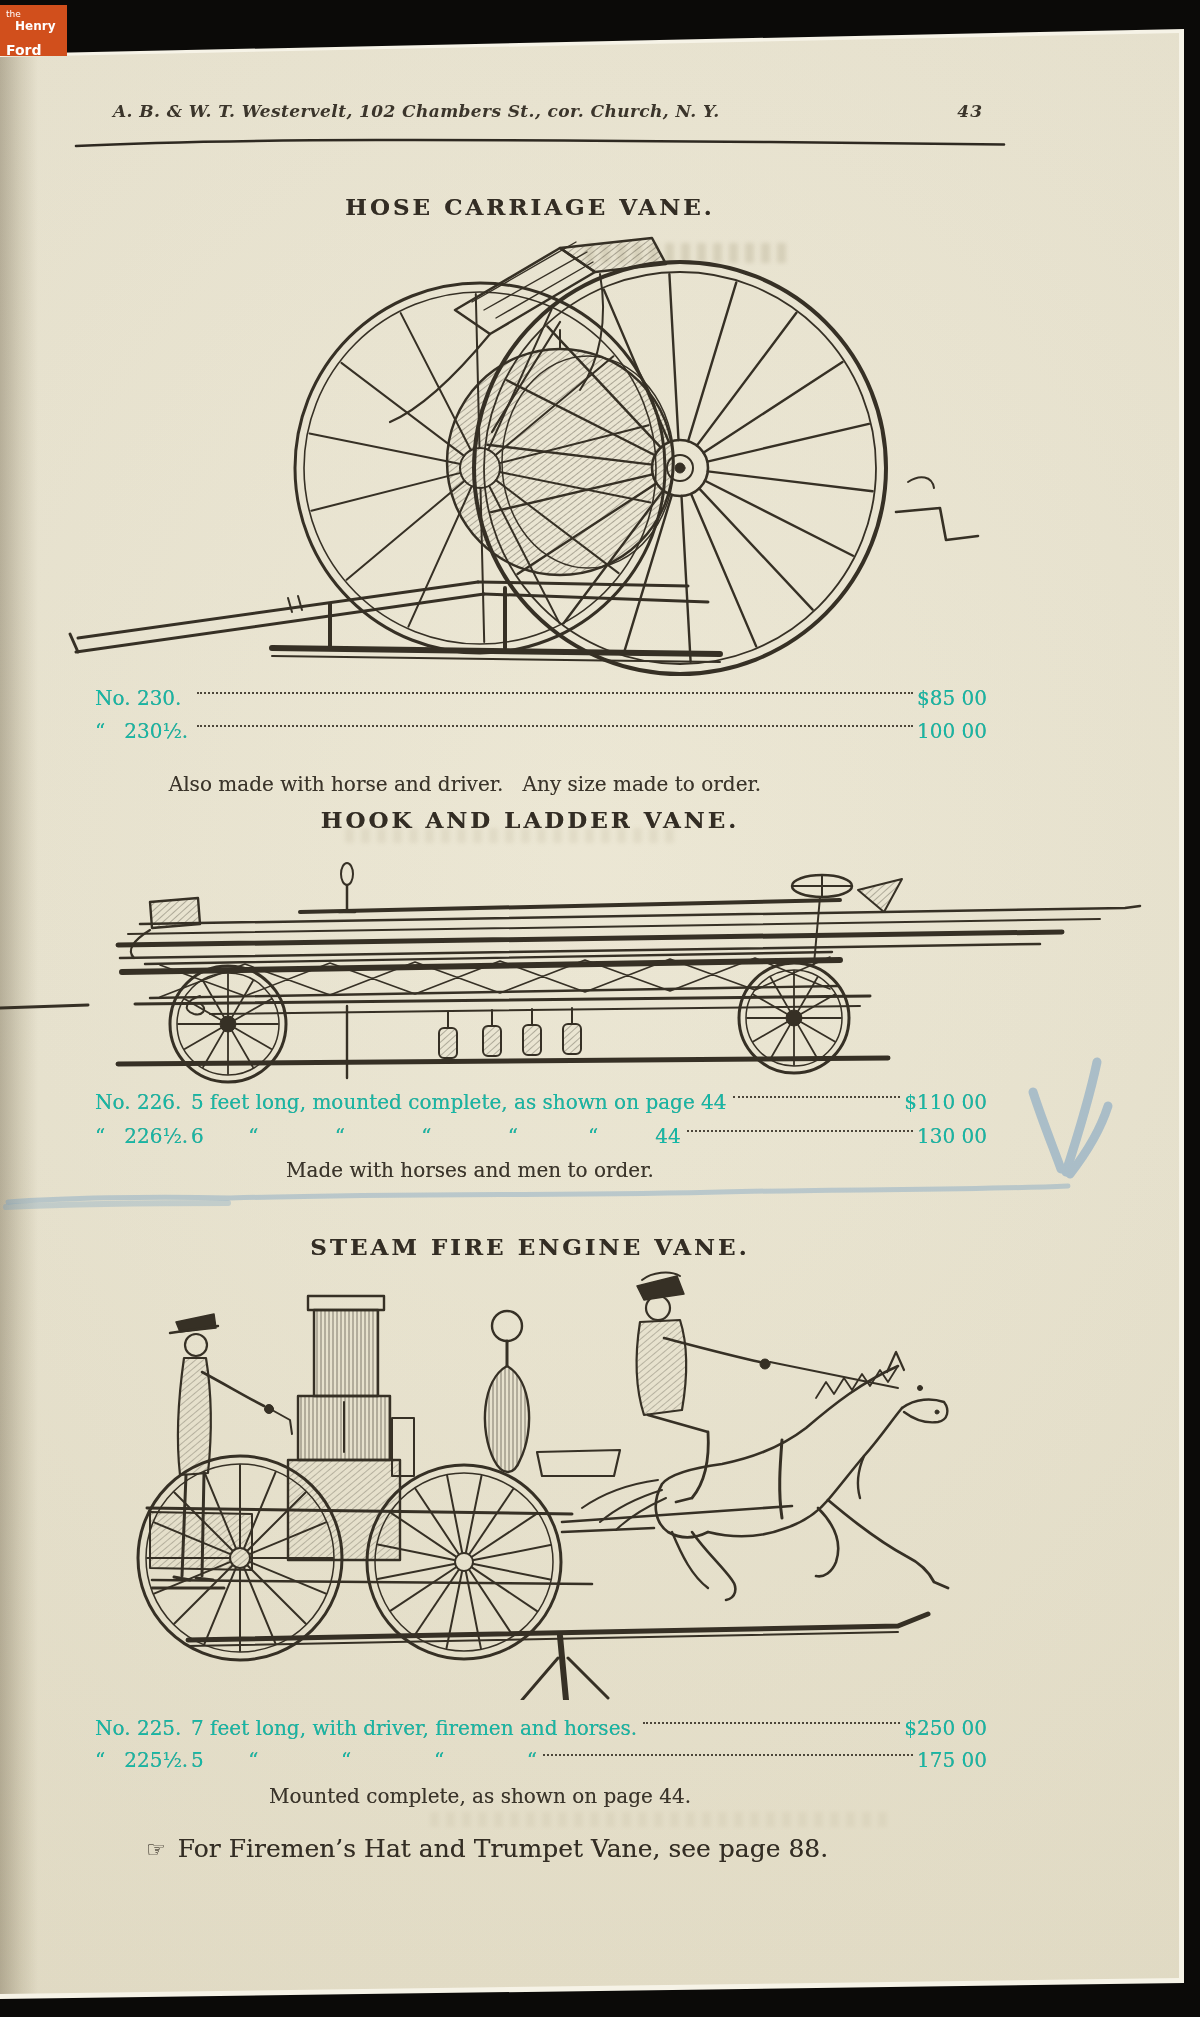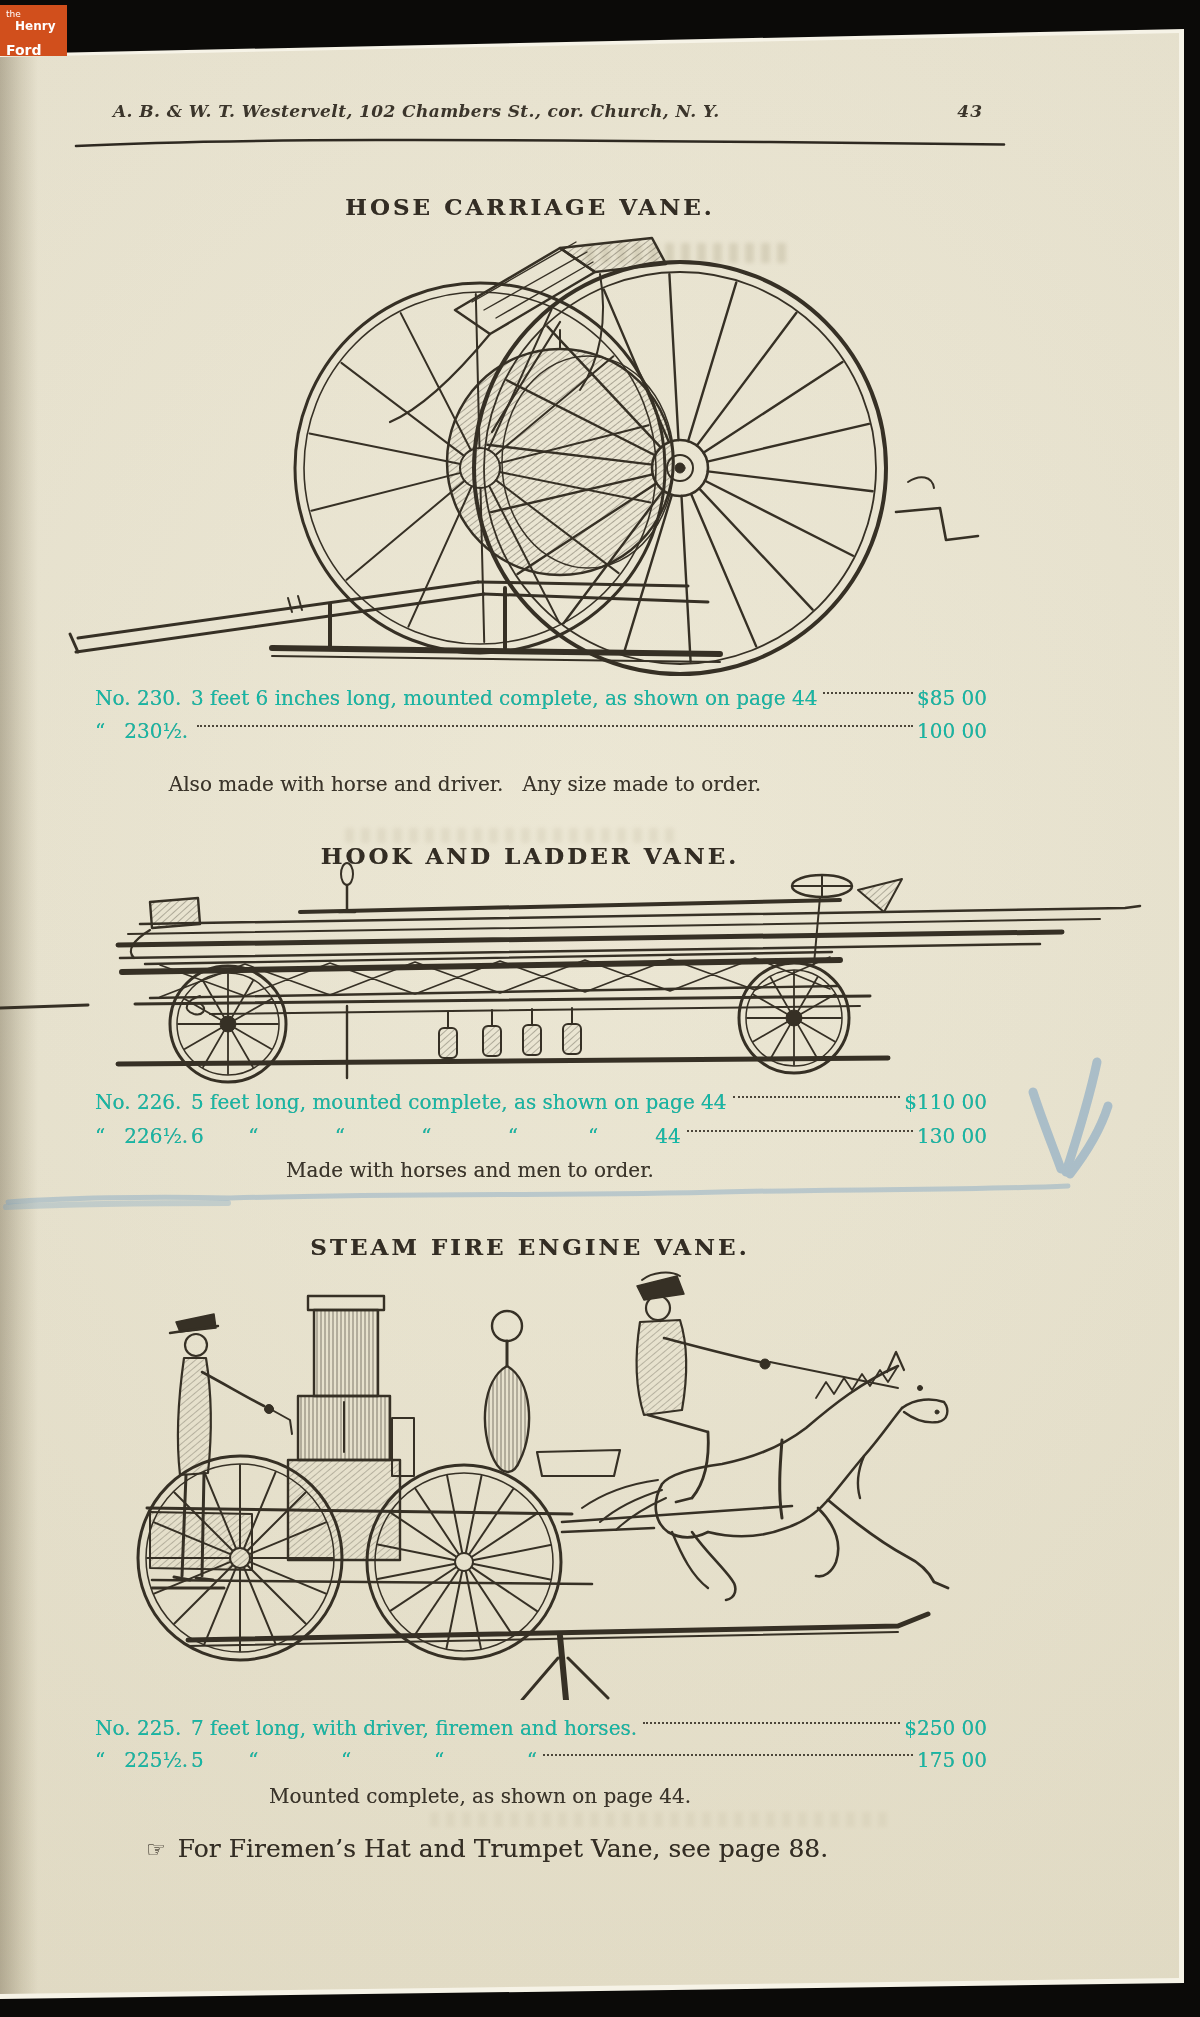--- a/index.html
+++ b/index.html
@@ -192,32 +192,31 @@
     <path d="M848,252 C860,244 872,246 874,258" stroke-width="2"></path>
 
     <path d="M445,358 L445,418 M270,374 L270,418" stroke-width="4"></path>
     <path d="M212,418 L660,424" stroke-width="6"></path>
     <path d="M212,426 L660,432" stroke-width="2"></path>
   </g>
 </svg>
 
 <div class="prow" style="top:686px;">
   <span class="pno">No. 230.</span>
-  <span class="pdesc">3 feet 6 inches long, mounted complete, as shown on page 44</span>
   <span class="plead"></span>
   <span class="pprice">$85 00</span>
 </div>
 <div class="prow" style="top:719px;">
   <span class="pno">“   230½.</span>
   <span class="plead"></span>
   <span class="pprice">100 00</span>
 </div>
 <div class="pnote" style="left:70px;top:752px;width:790px;margin-top:20px;">Also made with horse and driver.   Any size made to order.</div>
 
-<div class="sec-title" style="top:806px;margin-top:36px;">HOOK AND LADDER VANE.</div>
+<div class="sec-title" style="top:806px;">HOOK AND LADDER VANE.</div>
 
 <svg class="engraving" style="left:0;top:846px;" width="1145" height="240" viewBox="0 0 1145 240">
   <defs>
     <pattern id="p2a" width="5" height="5" patternUnits="userSpaceOnUse" patternTransform="rotate(48)">
       <line x1="0" y1="0" x2="0" y2="5" stroke="#363025" stroke-width="1.1" opacity=".6"></line>
     </pattern>
   </defs>
   <g class="ink">
 
     <path d="M0,162 L88,159" stroke-width="3"></path>

